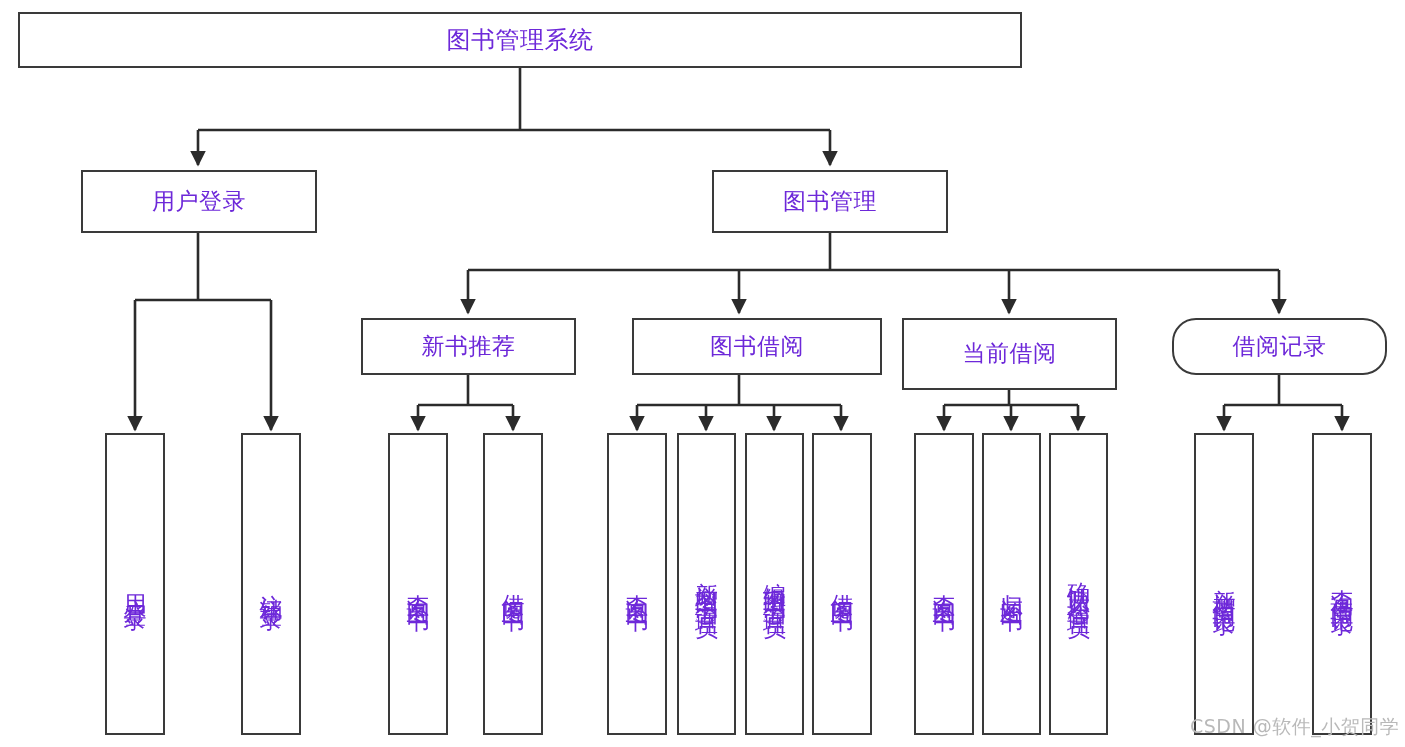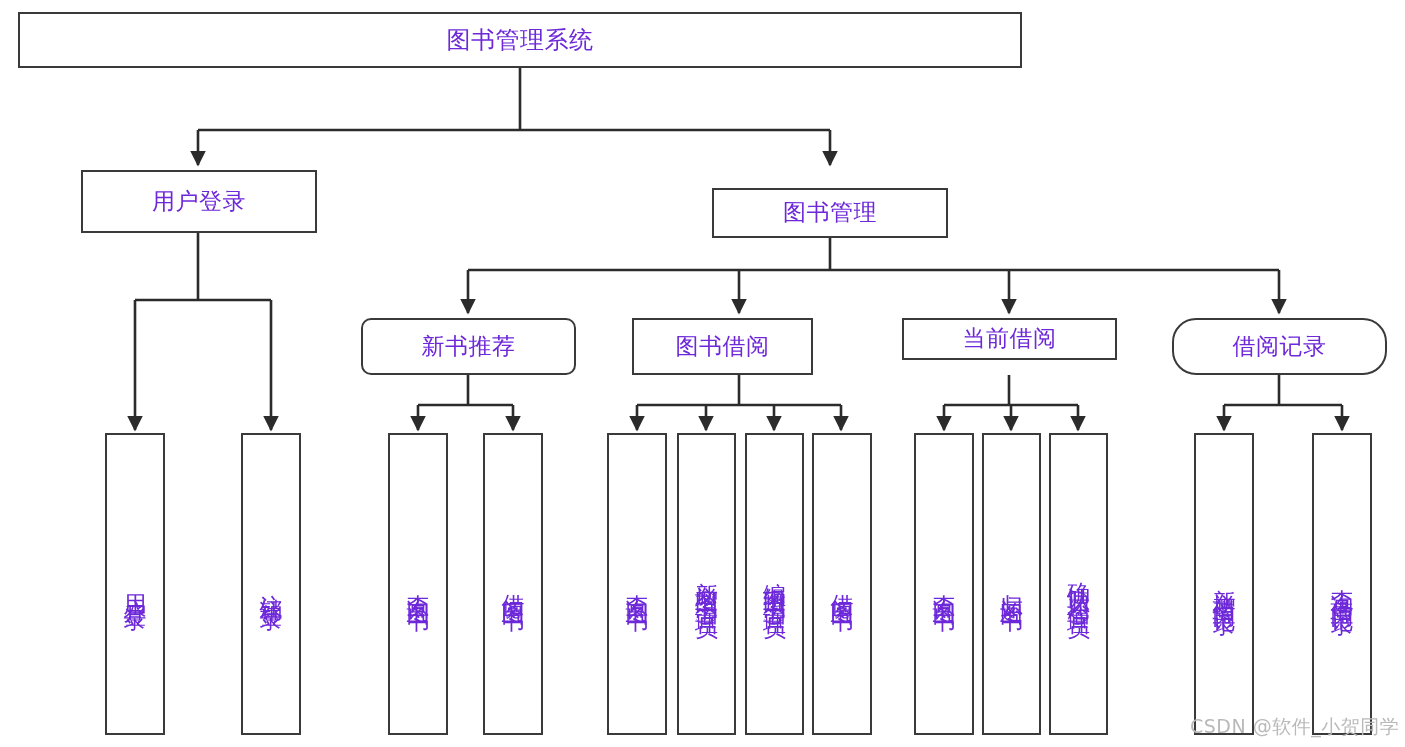--- a/index.html
+++ b/index.html
@@ -122,31 +122,31 @@
     </g>
   </svg>
 
   <div class="node node-h node-root" style="left:18px; top:12px; width:1004px; height:56px;">
     <span>图书管理系统</span>
   </div>
 
   <div class="node node-h" style="left:81px; top:170px; width:236px; height:63px;">
     <span>用户登录</span>
   </div>
-  <div class="node node-h" style="left:712px; top:188px; width:236px; height:50px;text-align:center;">
+  <div class="node node-h" style="left:712px; top:170px; width:236px; height:63px;text-align:center;">
     <span>图书管理</span>
   </div>
 
-  <div class="node node-h" style="left:361px; top:318px; width:215px; height:57px;border-radius:10px;">
+  <div class="node node-h" style="left:361px; top:318px; width:215px; height:57px;">
     <span>新书推荐</span>
   </div>
-  <div class="node node-h" style="left:632px; top:318px; width:181px; height:57px;">
+  <div class="node node-h" style="left:632px; top:318px; width:250px; height:57px;">
     <span>图书借阅</span>
   </div>
-  <div class="node node-h" style="left:902px; top:318px; width:215px; height:42px;align-items:center;">
+  <div class="node node-h" style="left:902px; top:318px; width:215px; height:72px;align-items:center;">
     <span>当前借阅</span>
   </div>
   <div class="node node-h" style="left:1172px; top:318px; width:215px; height:57px;border-radius:24px;">
     <span>借阅记录</span>
   </div>
 
   <div class="node node-v" style="left:105px; top:433px; width:60px; height:302px;">
     <span class="vlabel">用户登录</span>
   </div>
   <div class="node node-v" style="left:241px; top:433px; width:60px; height:302px;">

